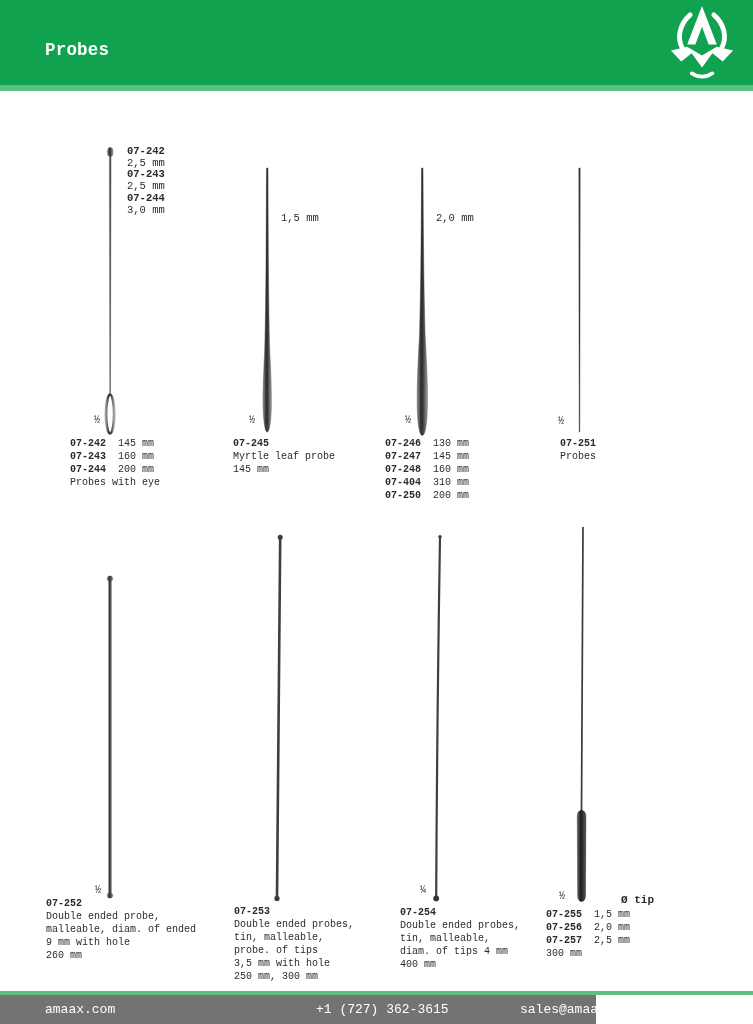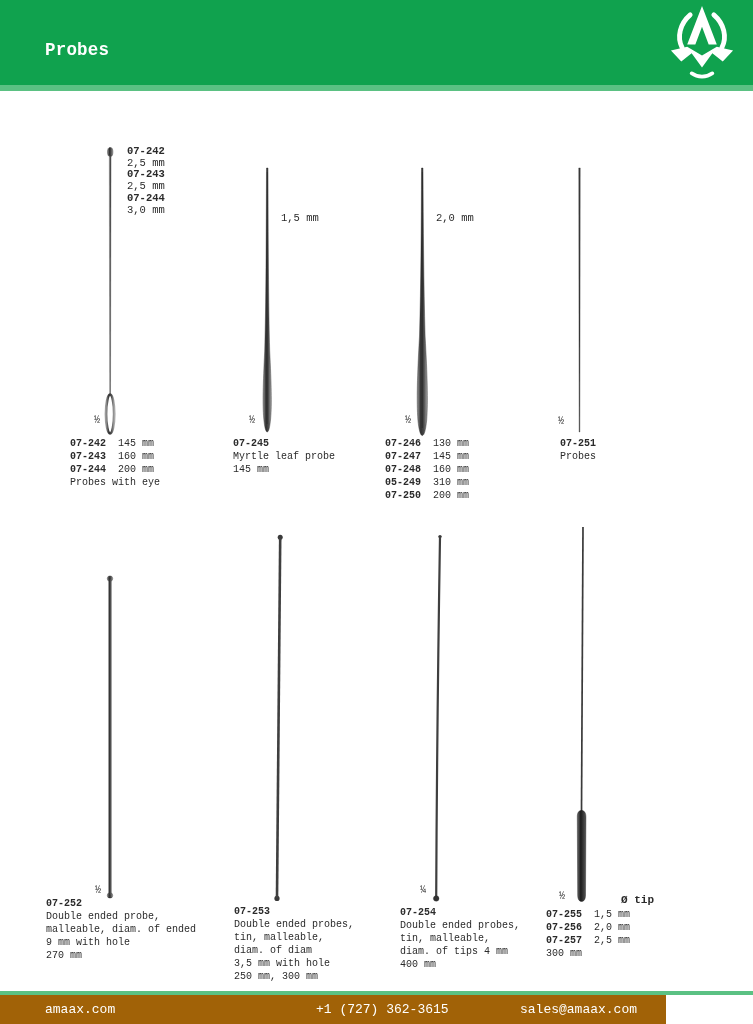--- a/index.html
+++ b/index.html
@@ -5,21 +5,21 @@
   html,body{margin:0;padding:0;background:#e8e8e8;}
   .page{position:relative;width:753px;height:1024px;background:#ffffff;
         font-family:Liberation Mono, monospace;color:#2b2b2b;overflow:hidden;margin:0 auto;}
   .abs{position:absolute;}
   
   .header{position:absolute;left:0;top:0;width:753px;height:85px;background:#10a24e;}
   .header-strip{position:absolute;left:0;top:85px;width:753px;height:6px;background:#5bc183;}
   .title{position:absolute;left:45px;top:40px;margin:0;font-size:17.5px;font-weight:bold;color:#ffffff;letter-spacing:.2px;}
   .logo{position:absolute;right:14px;top:4px;width:74px;height:78px;}
   .footer-strip{position:absolute;left:0;top:991px;width:753px;height:4px;background:#5bc183;}
-  .footer{position:absolute;left:0;top:995px;width:666px;height:29px;background:#a16207;}
+  .footer{position:absolute;left:0;top:995px;width:596px;height:29px;background:#737373;}
   .footer span{position:absolute;top:7px;color:#ffffff;font-size:13px;white-space:nowrap;}
   .f-web{left:45px;}
   .f-phone{left:316px;}
   .f-mail{left:520px;}
   .f-page{left:684px;}
   
   .side-labels{font-size:10.5px;line-height:11.7px;white-space:nowrap;}
   .b{font-weight:bold;}
   .desc{font-size:10px;line-height:13px;white-space:nowrap;}
   .code{display:inline-block;font-weight:bold;width:48px;}
@@ -100,21 +100,21 @@
     <svg class="abs" style="left:413px;top:166px" width="18" height="272" viewBox="0 0 18 272">
       <path d="M8.5,2 L10,2 C10.3,60 10.7,120 12.1,170 C14.3,210 15.1,235 13.7,254 C12.7,264 11.3,269.5 9.3,269.5 C7.3,269.5 5.9,264 4.9,254 C3.5,235 4.3,210 6.5,170 C7.9,120 8.3,60 8.5,2 Z" fill="url(#gm)" stroke="#222" stroke-width="0.4"></path>
       <path d="M9.3,6 L9.3,262" stroke="#1a1a1a" stroke-width="0.8" opacity="0.55"></path>
     </svg>
     <div class="abs annot" style="left:436px;top:212px">2,0 mm</div>
     <div class="abs scale" style="left:405px;top:415px">½</div>
     <div class="abs desc" style="left:385px;top:437px">
       <div><span class="code">07-246</span><span>130 mm</span></div>
       <div><span class="code">07-247</span><span>145 mm</span></div>
       <div><span class="code">07-248</span><span>160 mm</span></div>
-      <div><span class="code">05-249</span><span>310 mm</span></div>
+      <div><span class="code">07-404</span><span>310 mm</span></div>
       <div><span class="code">07-250</span><span>200 mm</span></div>
     </div>
   </section>
 
   <section>
     <svg class="abs" style="left:575px;top:166px" width="8" height="268" viewBox="0 0 8 268">
       <path d="M3.7,2 L5.3,2 L4.8,266 L4.2,266 Z" fill="url(#gm)" stroke="#2a2a2a" stroke-width="0.4"></path>
     </svg>
     <div class="abs scale" style="left:558px;top:416px">½</div>
     <div class="abs desc" style="left:560px;top:437px">
@@ -128,35 +128,35 @@
       <circle cx="6" cy="4.6" r="2.7" fill="url(#gm)" stroke="#222" stroke-width="0.4"></circle>
       <circle cx="6" cy="321.4" r="2.7" fill="url(#gm)" stroke="#222" stroke-width="0.4"></circle>
       <rect x="4.55" y="5" width="2.9" height="316" fill="url(#gm)" stroke="#2a2a2a" stroke-width="0.3"></rect>
     </svg>
     <div class="abs scale" style="left:95px;top:885px">½</div>
     <div class="abs desc" style="left:46px;top:897px">
       <div class="b">07-252</div>
       <div>Double ended probe,</div>
       <div>malleable, diam. of ended</div>
       <div>9 mm with hole</div>
-      <div>270 mm</div>
+      <div>260 mm</div>
     </div>
   </section>
 
   <section>
     <svg class="abs" style="left:272px;top:533px" width="14" height="370" viewBox="0 0 14 370">
       <circle cx="8.2" cy="4.2" r="2.5" fill="#3a3a3a"></circle>
       <circle cx="5" cy="365.4" r="2.6" fill="#3a3a3a"></circle>
       <path d="M8.2,5 L5,365" stroke="#3f3f3f" stroke-width="2.6" fill="none"></path>
     </svg>
     <div class="abs desc" style="left:234px;top:905px">
       <div class="b">07-253</div>
       <div>Double ended probes,</div>
       <div>tin, malleable,</div>
-      <div>diam. of diam</div>
+      <div>probe. of tips</div>
       <div>3,5 mm with hole</div>
       <div>250 mm, 300 mm</div>
     </div>
   </section>
 
   <section>
     <svg class="abs" style="left:430px;top:533px" width="14" height="372" viewBox="0 0 14 372">
       <circle cx="10" cy="3.6" r="1.7" fill="#3a3a3a"></circle>
       <path d="M10,4 Q7,190 6.2,365" stroke="#3f3f3f" stroke-width="2.2" fill="none"></path>
       <circle cx="6.2" cy="365.5" r="2.8" fill="#333" stroke="#222" stroke-width="0.3"></circle>

